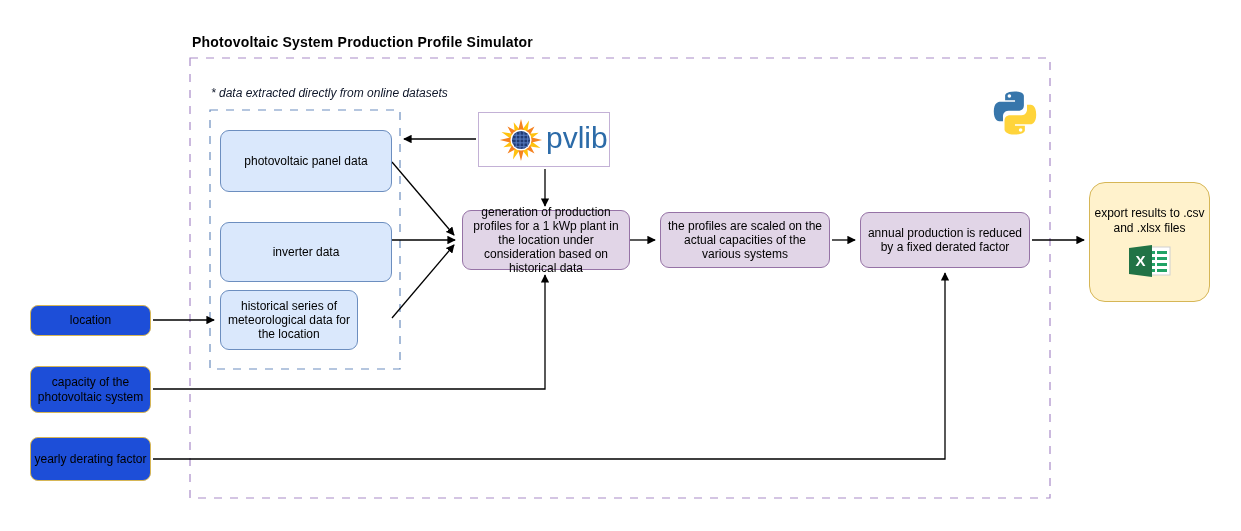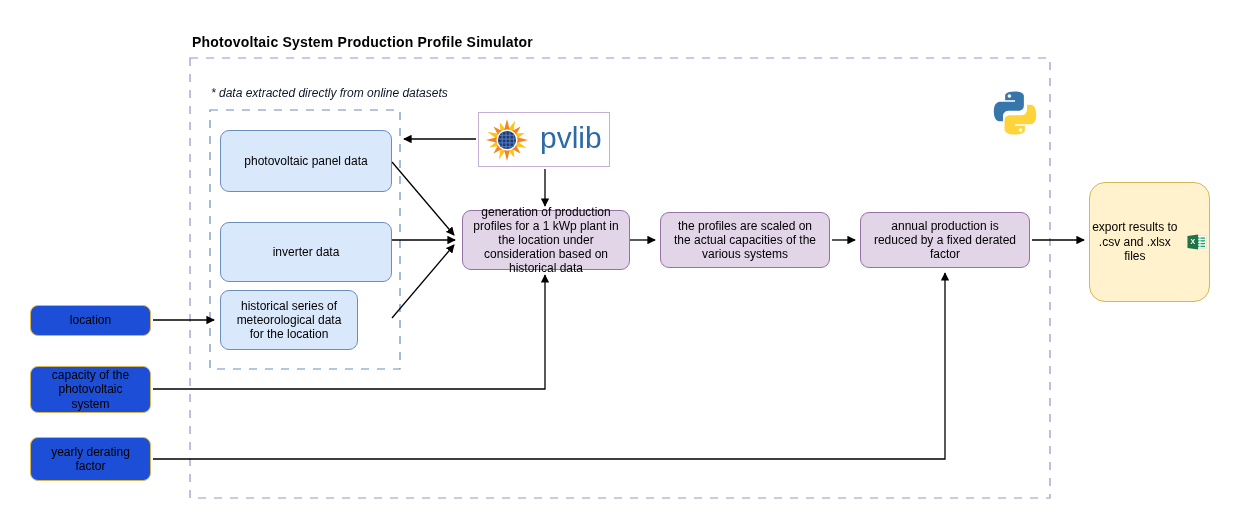--- a/index.html
+++ b/index.html
@@ -4,40 +4,40 @@
 <style>
   html,body{margin:0;padding:0;background:#ffffff;}
   .canvas{
     position:relative;width:1241px;height:531px;background:#ffffff;
     font-family:"Liberation Sans",sans-serif;color:#000;overflow:hidden;
   }
   .layer{position:absolute;left:0;top:0;width:1241px;height:531px;}
   .node{
     position:absolute;display:flex;align-items:center;justify-content:center;
     text-align:center;font-size:12px;line-height:1.18;box-sizing:border-box;
-    padding:2px 10px;
+    padding:2px 3px;
   }
   .blue{background:#DAE8FC;border:1px solid #6C8EBF;border-radius:9px;}
   .purple{background:#E1D5E7;border:1px solid #9673A6;border-radius:9px;}
   .yellow{background:#1d4ed8;border:1px solid #D6B656;border-radius:8px;}
   .title{
     position:absolute;left:192px;top:34px;font-size:14px;font-weight:bold;
     color:#000000;letter-spacing:.2px;
   }
   .note{position:absolute;left:211px;top:86px;font-size:12px;font-style:italic;color:#0f172a;}
   .pvlib-box{
     position:absolute;left:478px;top:112px;width:132px;height:55px;box-sizing:border-box;
-    background:#fff;border:1px solid #C3B1D6;display:flex;align-items:center;gap:10px;
-    padding-left:5px;
+    background:#fff;border:1px solid #C3B1D6;display:flex;align-items:center;gap:2px;
+    padding-left:19px;
   }
   .pvlib-text{font-size:30px;color:#2C6BA8;letter-spacing:0;line-height:1;padding-bottom:3px;}
   .export-box{
     position:absolute;left:1089px;top:182px;width:121px;height:120px;box-sizing:border-box;
     background:#FFF2CC;border:1px solid #D6B656;border-radius:16px;
-    display:flex;flex-direction:row;align-items:center;justify-content:center;
+    display:flex;flex-direction:column;align-items:center;justify-content:center;
     gap:9px;text-align:center;font-size:12px;line-height:1.2;padding:4px 2px;
   }
   .python-logo{position:absolute;left:993px;top:91px;}
 </style>
 </head>
 <body>
 
 <div class="canvas">
 
   <svg class="layer" width="1241" height="531" viewBox="0 0 1241 531">

